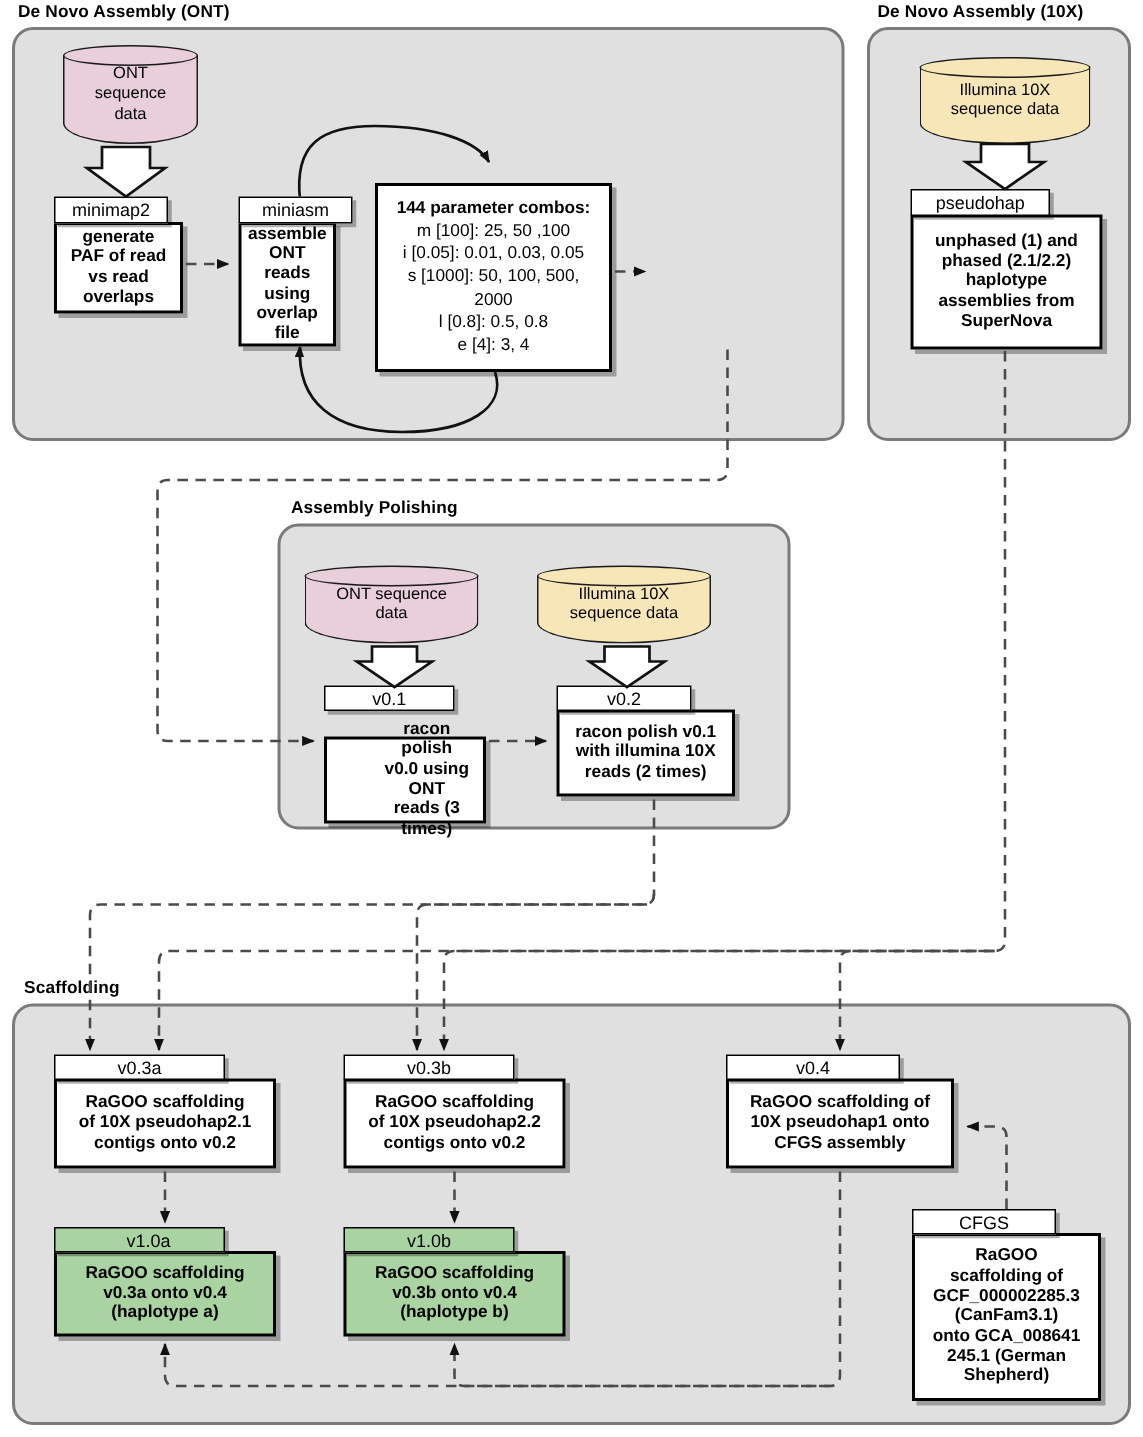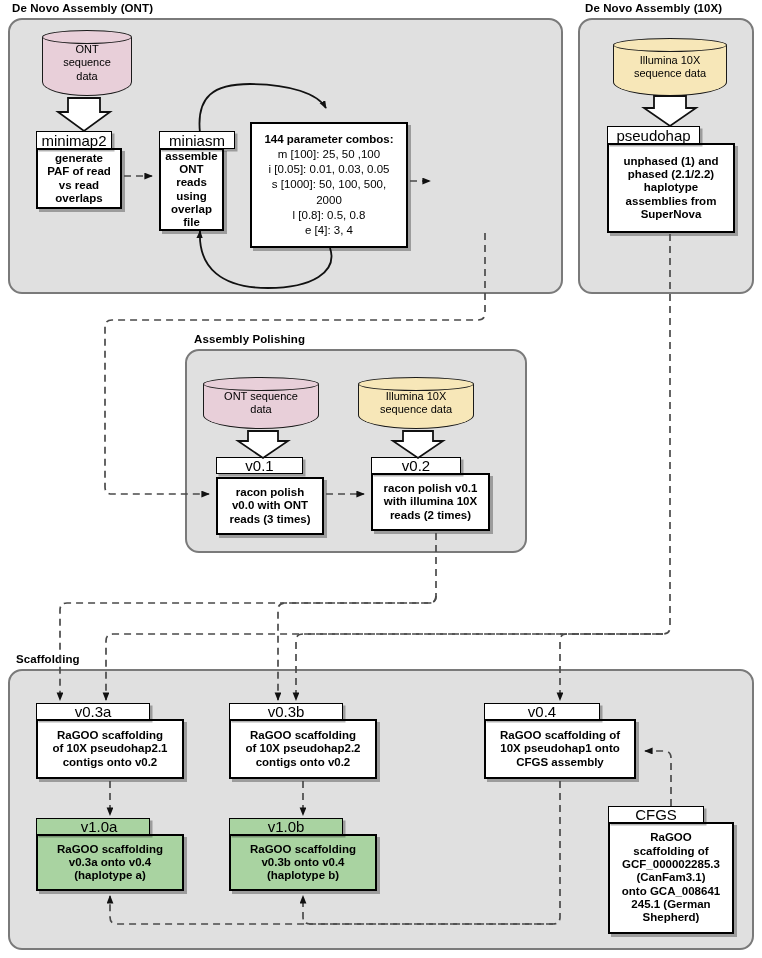--- a/index.html
+++ b/index.html
@@ -6,21 +6,21 @@
   body{width:762px;height:958px;font-family:"Liberation Sans","DejaVu Sans",sans-serif;-webkit-font-smoothing:antialiased;}
   #stage{position:relative;width:762px;height:958px;overflow:hidden;background:#fff;}
 
   
   .group{position:absolute;background:#e0e0e0;border:2px solid #7a7a7a;border-radius:14px;box-sizing:border-box;}
   .group-title{position:absolute;font-weight:bold;font-size:11.5px;color:#000;white-space:nowrap;letter-spacing:.1px;}
 
   
   .node{position:absolute;box-sizing:border-box;}
   .node .tab{position:absolute;left:0;top:0;box-sizing:border-box;background:#fff;border:1.6px solid #000;
-             display:flex;align-items:center;justify-content:center;font-size:15px;color:#000;
+             display:flex;align-items:center;justify-content:center;font-size:12px;color:#000;
              box-shadow:2.5px 2.5px 0 rgba(0,0,0,.30);z-index:2;}
   .node .body{position:absolute;left:0;box-sizing:border-box;background:#fff;border:2.2px solid #000;
               display:flex;align-items:center;justify-content:center;text-align:center;
               font-size:11.5px;font-weight:bold;line-height:1.16;color:#000;padding:2px 4px;
               box-shadow:3px 3px 0 rgba(0,0,0,.30);z-index:1;}
   .node.green .tab{background:#a9d3a1;}
   .node.green .body{background:#a9d3a1;}
 
   
   .plainbox{position:absolute;box-sizing:border-box;background:#fff;border:2.2px solid #000;
@@ -166,24 +166,24 @@
     <div class="ctxt">
       <span>
         <span>Illumina 10X</span><br>
         <span>sequence data</span>
       </span>
     </div>
   </div>
 
   <div class="node" style="left:216px;top:457px;width:108px;height:74px;">
     <div class="tab" style="width:87px;height:17px;">v0.1</div>
-    <div class="body" style="top:20px;width:108px;height:58px;">
+    <div class="body" style="top:34px;width:108px;height:58px;padding-left:33px;">
       <span>
         <span>racon polish</span><br>
-        <span>v0.0 with ONT</span><br>
+        <span>v0.0 using ONT</span><br>
         <span>reads (3 times)</span>
       </span>
     </div>
   </div>
 
   <div class="node" style="left:371px;top:457px;width:119px;height:74px;">
     <div class="tab" style="width:90px;height:17px;">v0.2</div>
     <div class="body" style="top:16px;width:119px;height:58px;">
       <span>
         <span>racon polish v0.1</span><br>

